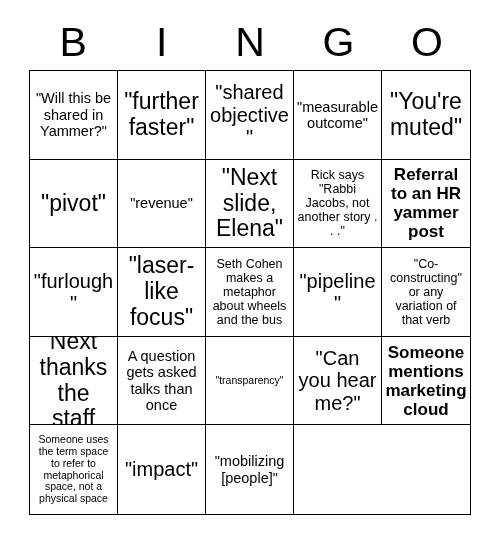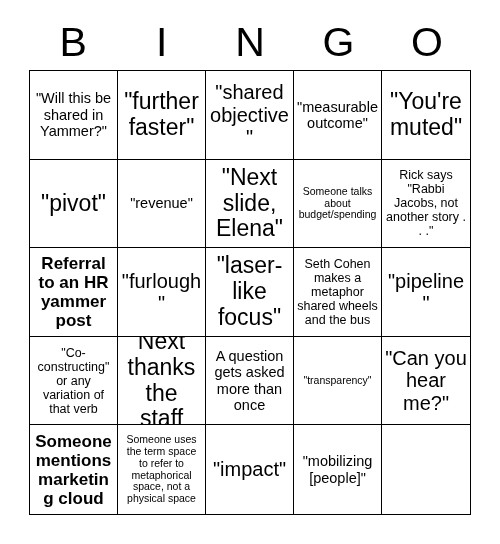--- a/index.html
+++ b/index.html
@@ -122,51 +122,48 @@
 
     <div class="bingo-cell fs-xxl">
         <span class="cell-text">"pivot"</span>
       </div>
     <div class="bingo-cell fs-md">
         <span class="cell-text">"revenue"</span>
       </div>
     <div class="bingo-cell fs-xxl">
         <span class="cell-text">"Next slide, Elena"</span>
       </div>
-    <div class="bingo-cell fs-xs">
-        <span class="cell-text">Someone talks about budget/spending</span>
-      </div>
 
     <div class="bingo-cell fs-sm">
         <span class="cell-text">Rick says "Rabbi Jacobs, not another story . . ."</span>
       </div>
     <div class="bingo-cell fs-lg">
         <span class="cell-text">Referral to an HR yammer post</span>
       </div>
     <div class="bingo-cell fs-xl">
         <span class="cell-text">"furlough"</span>
       </div>
     <div class="bingo-cell fs-xxl">
         <span class="cell-text">"laser-like focus"</span>
       </div>
     <div class="bingo-cell fs-sm">
-        <span class="cell-text">Seth Cohen makes a metaphor shared wheels and the bus</span>
+        <span class="cell-text">Seth Cohen makes a metaphor about wheels and the bus</span>
       </div>
 
     <div class="bingo-cell fs-xl">
         <span class="cell-text">"pipeline"</span>
       </div>
     <div class="bingo-cell fs-sm">
         <span class="cell-text">"Co-constructing" or any variation of that verb</span>
       </div>
     <div class="bingo-cell fs-xxl">
         <span class="cell-text">Next thanks the staff</span>
       </div>
     <div class="bingo-cell fs-md">
-        <span class="cell-text">A question gets asked more than once</span>
+        <span class="cell-text">A question gets asked talks than once</span>
       </div>
     <div class="bingo-cell fs-xs">
         <span class="cell-text">"transparency"</span>
       </div>
 
     <div class="bingo-cell fs-xl">
         <span class="cell-text">"Can you hear me?"</span>
       </div>
     <div class="bingo-cell fs-lg">
         <span class="cell-text">Someone mentions marketing cloud</span>

